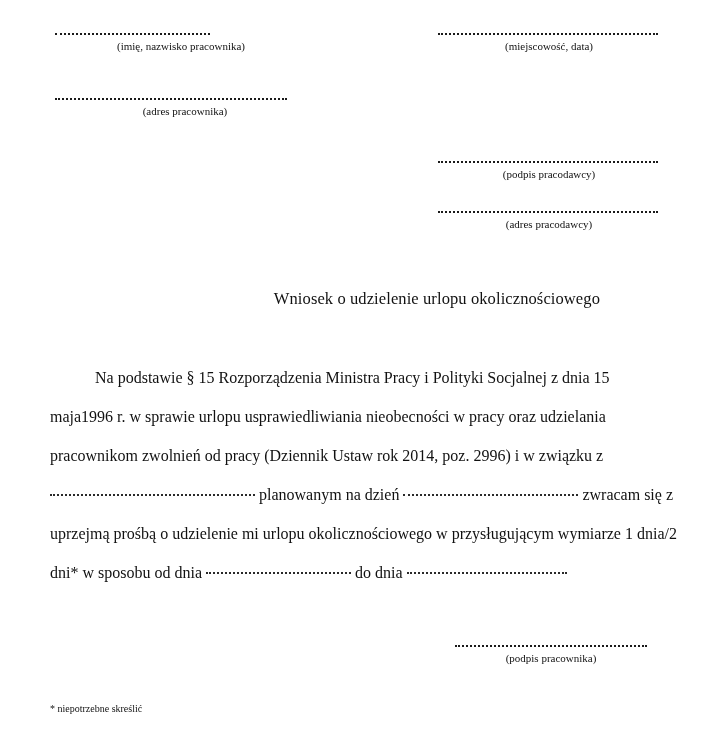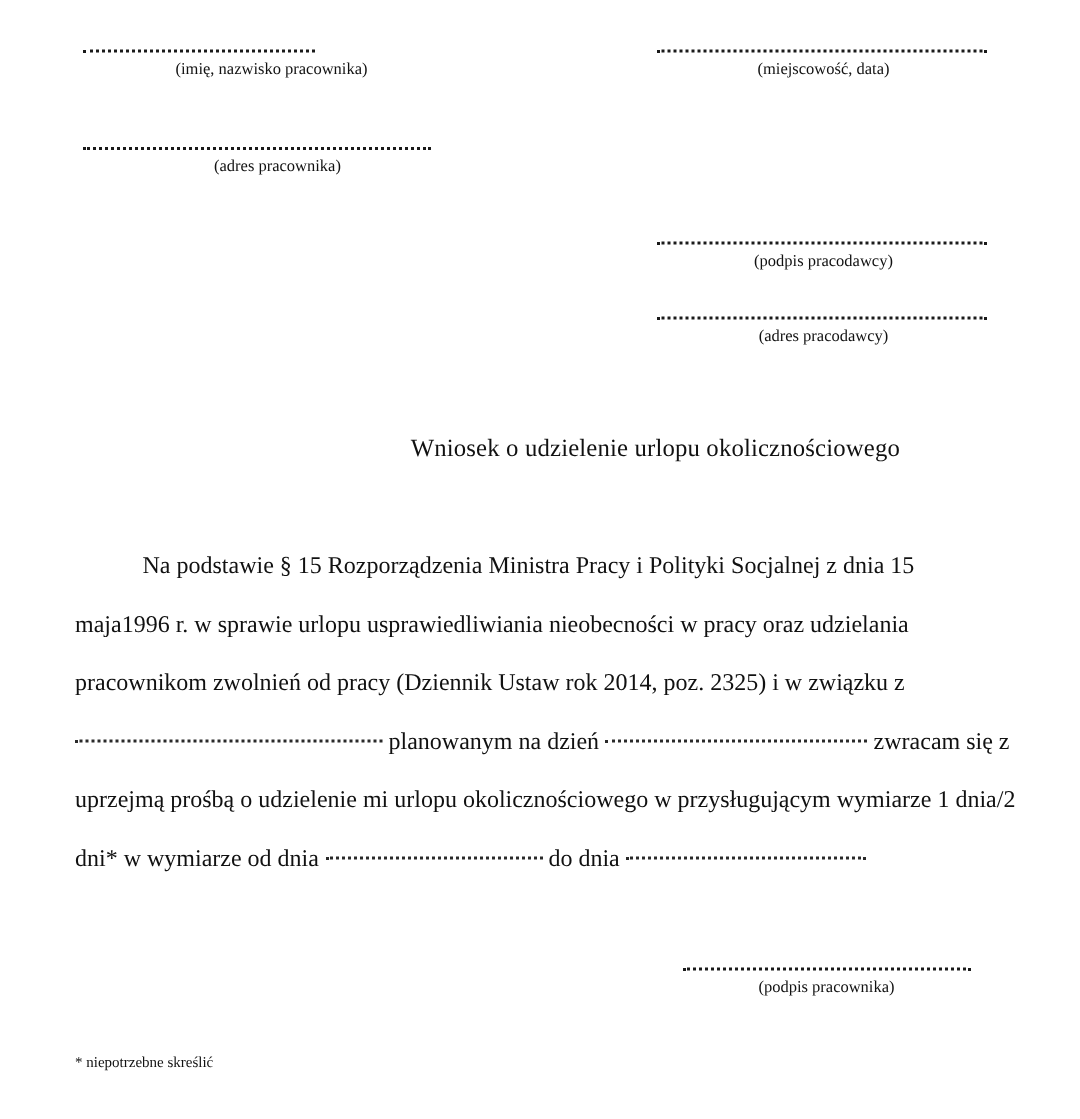--- a/index.html
+++ b/index.html
@@ -142,36 +142,36 @@
 
     <div class="body-line indent">
       <span>Na podstawie § 15 Rozporządzenia Ministra Pracy i Polityki Socjalnej z dnia 15</span>
     </div>
 
     <div class="body-line">
       <span>maja1996 r. w sprawie urlopu usprawiedliwiania nieobecności w pracy oraz udzielania</span>
     </div>
 
     <div class="body-line">
-      <span>pracownikom zwolnień od pracy (Dziennik Ustaw rok 2014, poz. 2325) i w związku z</span>
+      <span>pracownikom zwolnień od pracy (Dziennik Ustaw rok 2014, poz. 2996) i w związku z</span>
     </div>
 
     <div class="body-line">
       <span class="dots-fine" style="width:205px;"></span>
       <span>planowanym  na dzień</span>
       <span class="dots-fine" style="width:175px;"></span>
       <span>zwracam się z</span>
     </div>
 
     <div class="body-line">
       <span>uprzejmą prośbą o udzielenie mi urlopu okolicznościowego w przysługującym wymiarze 1 dnia/2</span>
     </div>
 
     <div class="body-line">
-      <span>dni* w wymiarze od dnia</span>
+      <span>dni* w sposobu od dnia</span>
       <span class="dots-fine" style="width:145px;"></span>
       <span>do dnia</span>
       <span class="dots-fine" style="width:160px;"></span>
     </div>
 
   </div>
 
   <div class="field-block" id="blk-signature">
     <div class="dots" style="width:192px;"></div>
     <div class="field-caption">(podpis pracownika)</div>

